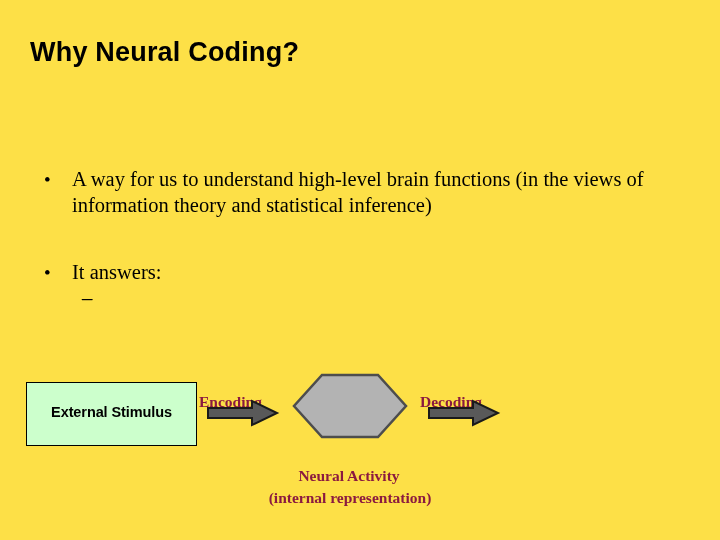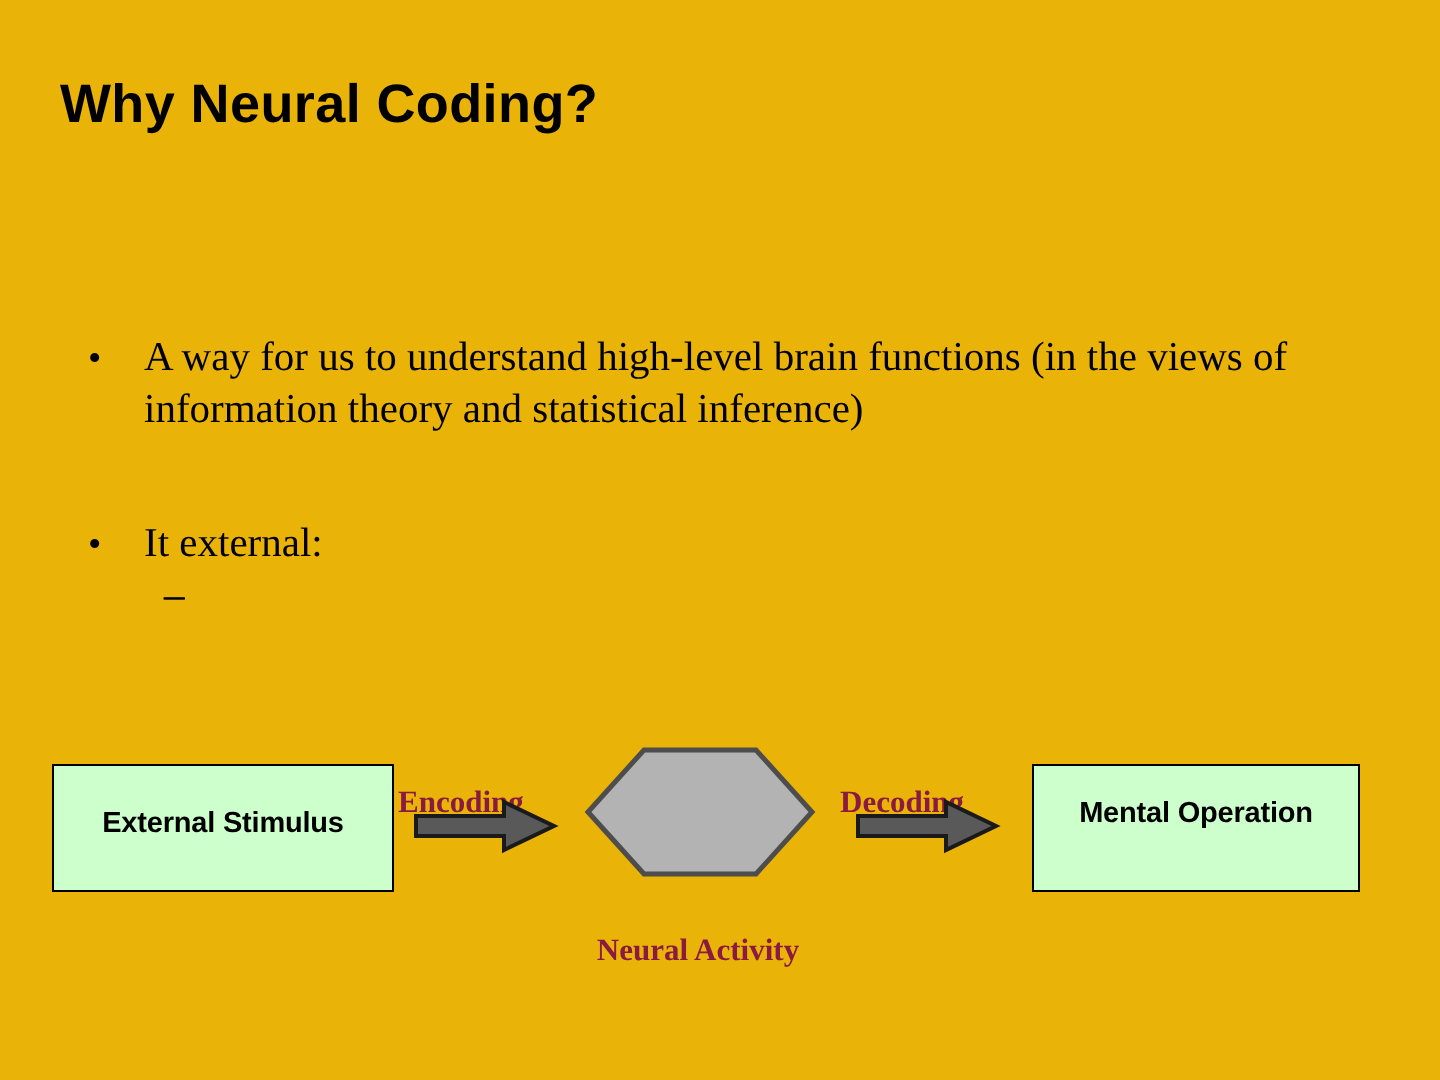--- a/index.html
+++ b/index.html
@@ -4,21 +4,21 @@
 <style>
   html, body {
     margin: 0;
     padding: 0;
     background: #ffffff;
   }
   #slide {
     position: relative;
     width: 720px;
     height: 540px;
-    background: #eab308;
+    background: #fde047;
     overflow: hidden;
     font-family: "Liberation Serif", serif;
   }
 
   
   #slide-title {
     position: absolute;
     left: 30px;
     top: 36px;
     width: 640px;
@@ -162,21 +162,21 @@
 
   <div id="body">
 
     <div class="bullet-l1">
       <span class="marker">•</span>
       <span class="btext">A way for us to understand high-level brain functions (in the views of information theory and statistical inference)</span>
     </div>
 
     <div class="bullet-l1">
       <span class="marker">•</span>
-      <span class="btext">It external:</span>
+      <span class="btext">It answers:</span>
     </div>
 
     <div class="bullet-l2">
       <span class="marker">–</span>
     </div>
 
     <div class="bullet-l2">
       <span class="marker">–</span>
     </div>
 
@@ -197,23 +197,21 @@
     <svg id="hexagon" viewBox="0 0 116 66">
       <polygon points="30,2 86,2 114,33 86,64 30,64 2,33" fill="#b3b3b3" stroke="#4d4d4d" stroke-width="2.5" stroke-linejoin="miter"></polygon>
     </svg>
 
     <div class="dg-caption" id="label-decoding">Decoding</div>
 
     <svg class="dg-arrow" id="arrow-decoding" viewBox="0 0 74 30">
       <polygon points="2,10 46,10 46,3 71,15 46,27 46,20 2,20" fill="#595959" stroke="#1a1a1a" stroke-width="2" stroke-linejoin="miter"></polygon>
     </svg>
 
-    <div class="dg-box" id="box-mental">
-      <span class="boxlabel">Mental Operation</span>
-    </div>
 
     <div class="dg-caption" id="label-neural">
       <span class="cap-line l1">Neural Activity</span>
+      <span class="cap-line l2">(internal representation)</span>
     </div>
 
   </div>
 
 </div>
 
 </body></html>

